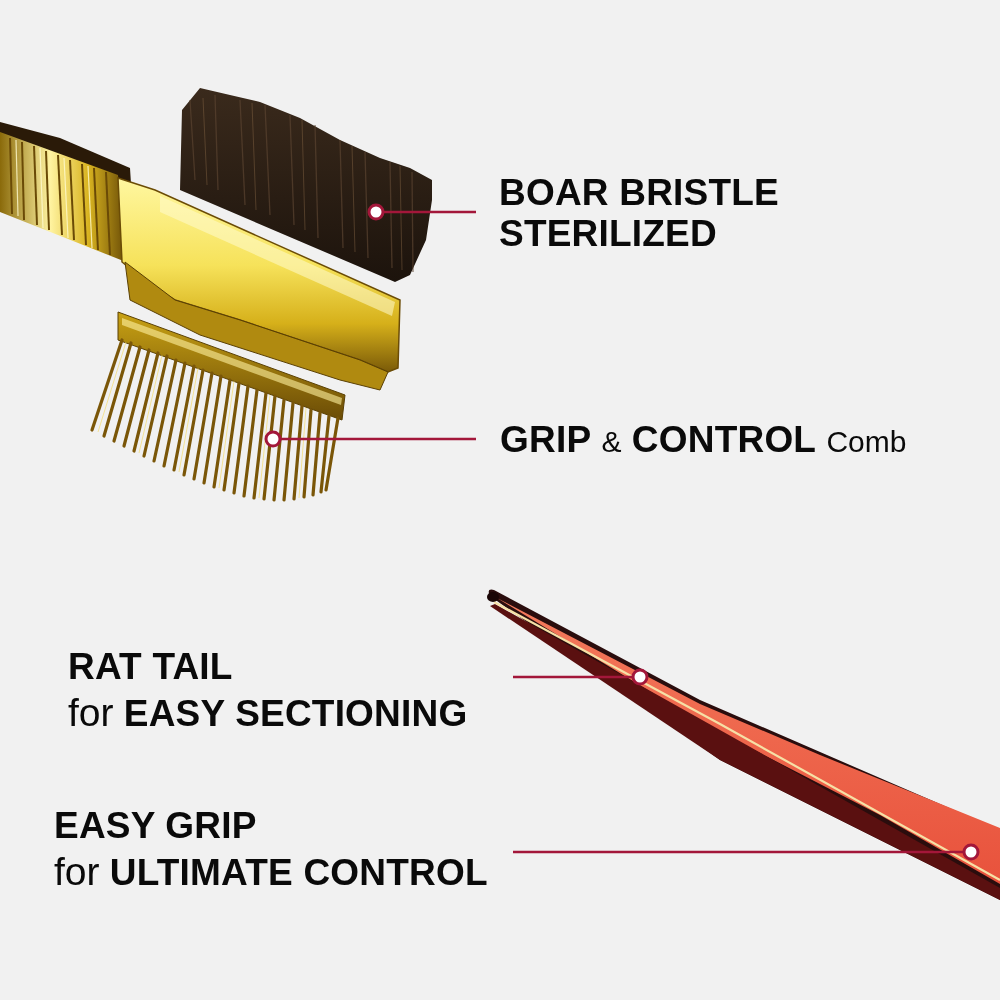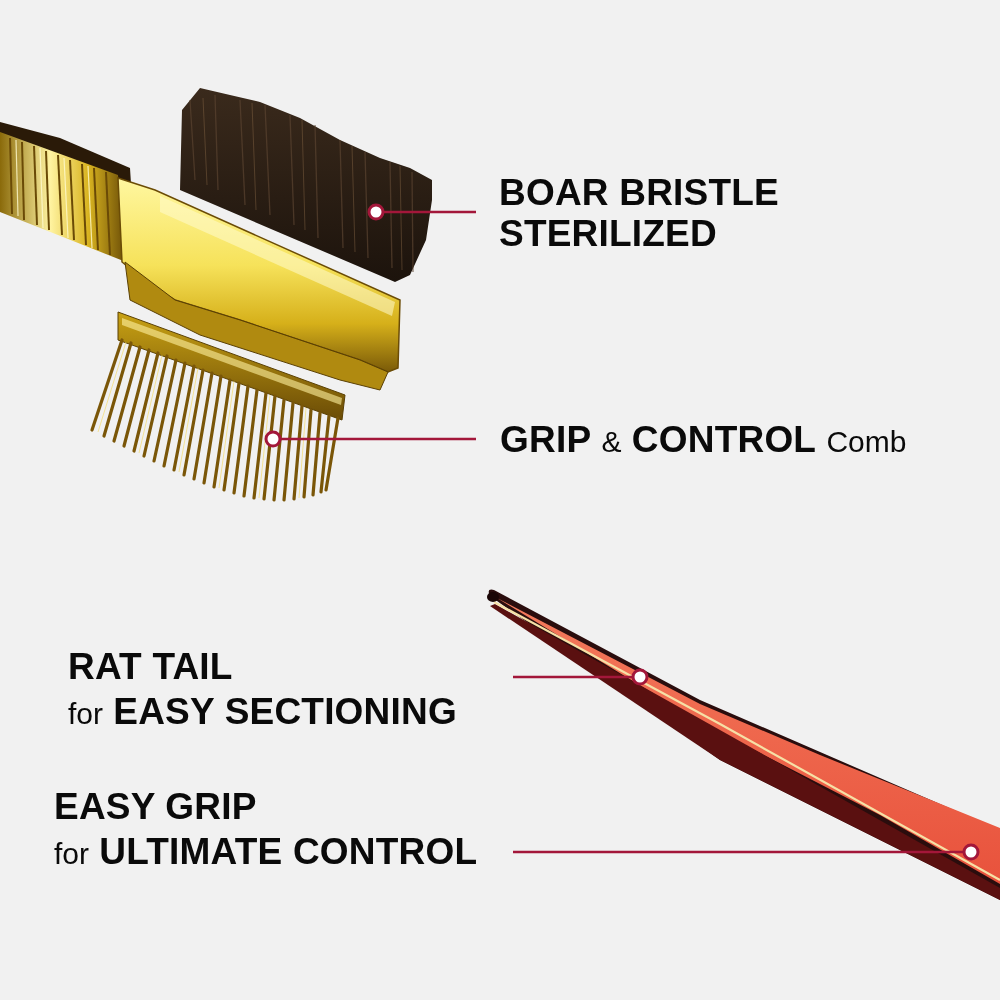--- a/index.html
+++ b/index.html
@@ -49,26 +49,26 @@
       font-size: 30px;
     }
     .lbl-rattail {
       left: 68px;
       top: 644px;
       font-size: 37px;
       line-height: 1.22;
     }
     .lbl-grip {
       left: 54px;
-      top: 784px;
+      top: 803px;
       font-size: 37px;
       line-height: 1.22;
     }
     .small {
-      font-size: 30px;
+      font-size: 39px;
     }
     .line-row {
       display: block;
     }
   </style>
 </head>
 <body>
 
 <svg class="art" viewBox="0 0 1000 1000" xmlns="http://www.w3.org/2000/svg">
   <defs>

